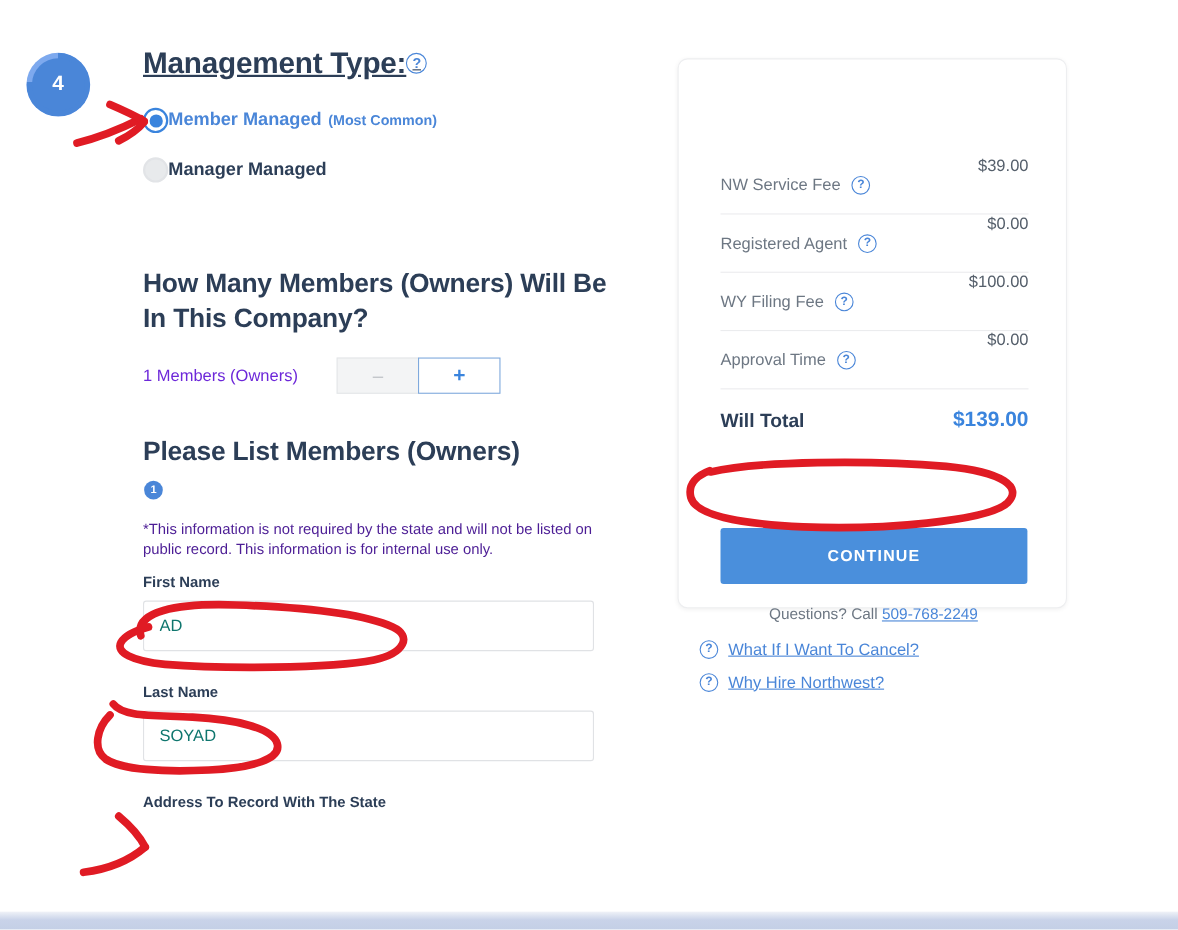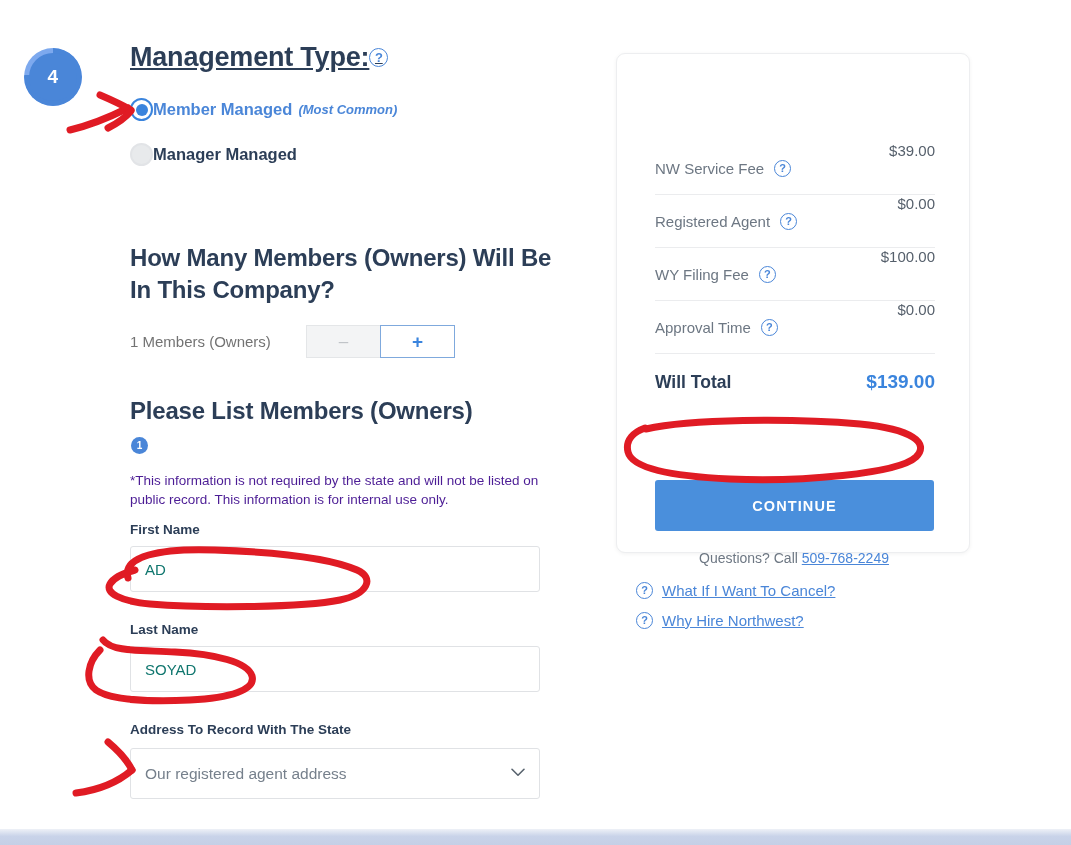--- a/index.html
+++ b/index.html
@@ -62,38 +62,38 @@
   .radio.on { border: 2.5px solid #3a84dd; background: #fff; }
   .radio.on::after {
     content:""; position: absolute; left: 3.5px; top: 3.5px;
     width: 12px; height: 12px; border-radius: 50%; background: #3a84dd;
   }
   .radio.off { border: 2px solid #e2e4e7; background: #e8eaec; }
   .radio-label { font-size: 16.5px; font-weight: bold; }
   .radio-label.sel { color: #4a86d8; }
   .radio-label.unsel { color: #2c3e57; }
   .most-common {
-    font-size: 13px; font-weight: bold; font-style: italic; color: #4a86d8;
+    font-size: 13px; font-weight: bold; color: #4a86d8;
     margin-left: 6px;
     text-align: center;
   }
 
   .h-sub {
     position: absolute; left: 130px;
     font-size: 24px; font-weight: bold; color: #2c3e57;
     line-height: 32px; letter-spacing: -.2px;
   }
   .h-sub.q1 { top: 242px; width: 430px; }
   .h-sub.q2 { top: 395px; width: 430px; }
 
   .member-count-row {
     position: absolute; left: 130px; top: 325px;
     display: flex; align-items: center;
   }
-  .member-count-label { font-size: 15px; color: #737373; width: 176px; }
+  .member-count-label { font-size: 15px; color: #6d28d9; width: 176px; }
   .stepper { display: flex; }
   .stepper button {
     width: 75px; height: 33px; font-size: 17px; cursor: pointer;
     background: #f3f4f5; border: 1px solid #e4e6e8; color: #bfc3c7;
     font-family: "Liberation Sans", sans-serif; line-height: 1;
   }
   .stepper button.plus {
     background: #ffffff; border: 1px solid #7fa9dd; color: #3a84dd;
     font-weight: bold; font-size: 19px; margin-left: -1px;
   }
@@ -244,30 +244,20 @@
 
     <div class="disclaimer">*This information is not required by the state and will not be listed on public record. This information is for internal use only.</div>
 
     <div class="field-label l1">First Name</div>
     <input class="text-input f1" type="text" value="AD" style="">
 
     <div class="field-label l2">Last Name</div>
     <input class="text-input f2" type="text" value="SOYAD" style="">
 
     <div class="field-label l3">Address To Record With The State</div>
-    <div class="select-wrap">
-      <select>
-        <option>Our registered agent address</option>
-      </select>
-      <span class="chev">
-        <svg width="14" height="9" viewBox="0 0 14 9">
-            <path d="M1 1 L7 7 L13 1" stroke="#5a646f" stroke-width="1.6" fill="none" stroke-linecap="round" stroke-linejoin="round"></path>
-          </svg>
-      </span>
-    </div>
   </div>
 
   <div class="summary-card">
 
     <div class="sum-list">
       <div class="sum-row">
         <span class="lhs">
           <span class="sum-name">NW Service Fee</span>
           <span class="qicon">?</span>
         </span>

